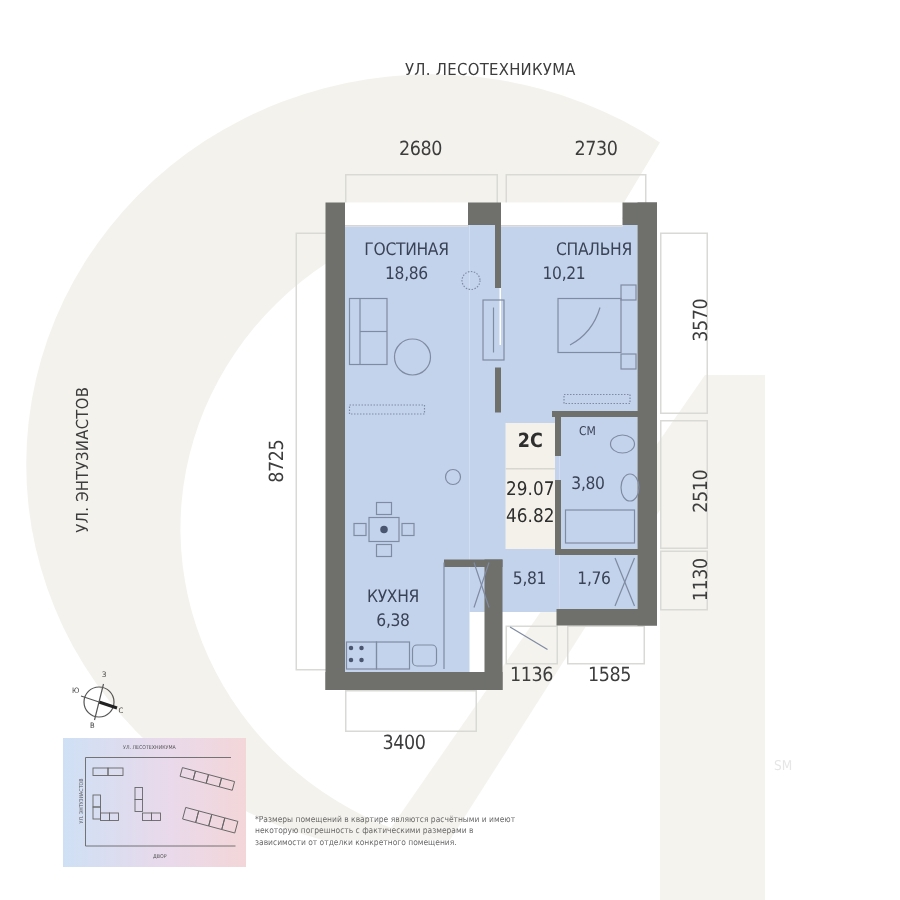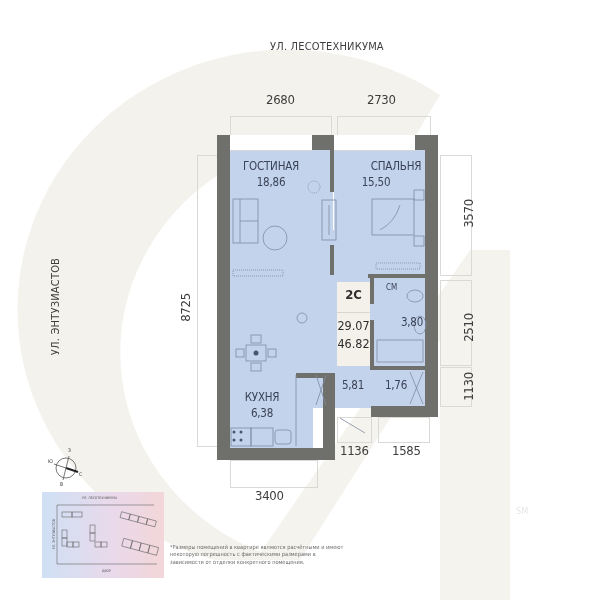--- a/index.html
+++ b/index.html
@@ -32,21 +32,21 @@
 <div class="dimbox" style="left:337px;top:116px;width:92px;height:28px;"></div>
 <div class="dimbox" style="left:197px;top:155px;width:30px;height:290px;"></div>
 <div class="dimbox" style="left:440px;top:155px;width:30px;height:119px;"></div>
 <div class="dimbox" style="left:440px;top:280px;width:30px;height:84px;"></div>
 <div class="dimbox" style="left:440px;top:367px;width:30px;height:38px;"></div>
 <div class="dimbox" style="left:230px;top:460px;width:86px;height:26px;"></div>
 <div class="dimbox" style="left:337px;top:417px;width:33px;height:24px;"></div>
 <div class="dimbox" style="left:378px;top:417px;width:50px;height:24px;"></div>
 
 <div class="txt dim" style="left:266px;top:92px;">2680</div>
-<div class="txt dim" style="left:367px;top:92px;">2730</div>
+<div class="txt dim" style="left:383px;top:92px;">2730</div>
 <div class="txt dim vert" style="left:165px;top:300px;width:40px;text-align:center;">8725</div>
 <div class="txt dim vert" style="left:448px;top:206px;width:40px;text-align:center;">3570</div>
 <div class="txt dim vert" style="left:448px;top:320px;width:40px;text-align:center;">2510</div>
 <div class="txt dim vert" style="left:448px;top:379px;width:40px;text-align:center;">1130</div>
 <div class="txt dim" style="left:255px;top:488px;">3400</div>
 <div class="txt dim" style="left:340px;top:443px;">1136</div>
 <div class="txt dim" style="left:392px;top:443px;">1585</div>
 
 <div class="floor" style="left:230px;top:150px;width:83px;height:300px;"></div>
 <div class="floor" style="left:313px;top:150px;width:20px;height:80px;"></div>
@@ -123,25 +123,25 @@
     <circle cx="234" cy="432" r="1.5"></circle>
       <circle cx="241" cy="432" r="1.5"></circle>
     <circle cx="234" cy="440" r="1.5"></circle>
       <circle cx="241" cy="440" r="1.5"></circle>
   </g>
 </svg>
 
 <div class="txt room-name" style="left:232px;top:159px;width:78px;">ГОСТИНАЯ</div>
 <div class="txt room-area" style="left:232px;top:175px;width:78px;">18,86</div>
 <div class="txt room-name" style="left:356px;top:159px;width:80px;">СПАЛЬНЯ</div>
-<div class="txt room-area" style="left:336px;top:175px;width:80px;">15,50</div>
+<div class="txt room-area" style="left:336px;top:175px;width:80px;">10,21</div>
 <div class="txt room-name" style="left:232px;top:390px;width:60px;">КУХНЯ</div>
 <div class="txt room-area" style="left:232px;top:406px;width:60px;">6,38</div>
 <div class="txt" style="left:386px;top:283px;font-size:8px;color:#3a4356;">СМ</div>
-<div class="txt room-area" style="left:392px;top:315px;width:40px;">3,80</div>
+<div class="txt room-area" style="left:372px;top:315px;width:40px;">3,80</div>
 <div class="txt room-area" style="left:336px;top:378px;width:34px;">5,81</div>
 <div class="txt room-area" style="left:376px;top:378px;width:40px;">1,76</div>
 
 <div class="abs" style="left:337px;top:282px;width:33px;height:84px;background:#f3f1ea;">
   <div class="txt" style="left:0;top:5px;width:33px;text-align:center;font-size:13px;font-weight:bold;color:#2e2e2e;">2С</div>
   <div class="abs" style="left:0;top:30px;width:33px;height:1px;background:#d8d6cf;"></div>
   <div class="txt" style="left:-2px;top:36px;width:37px;text-align:center;font-size:12.5px;color:#2e2e2e;">29.07</div>
   <div class="txt" style="left:-2px;top:54px;width:37px;text-align:center;font-size:12.5px;color:#2e2e2e;">46.82</div>
 </div>
 

